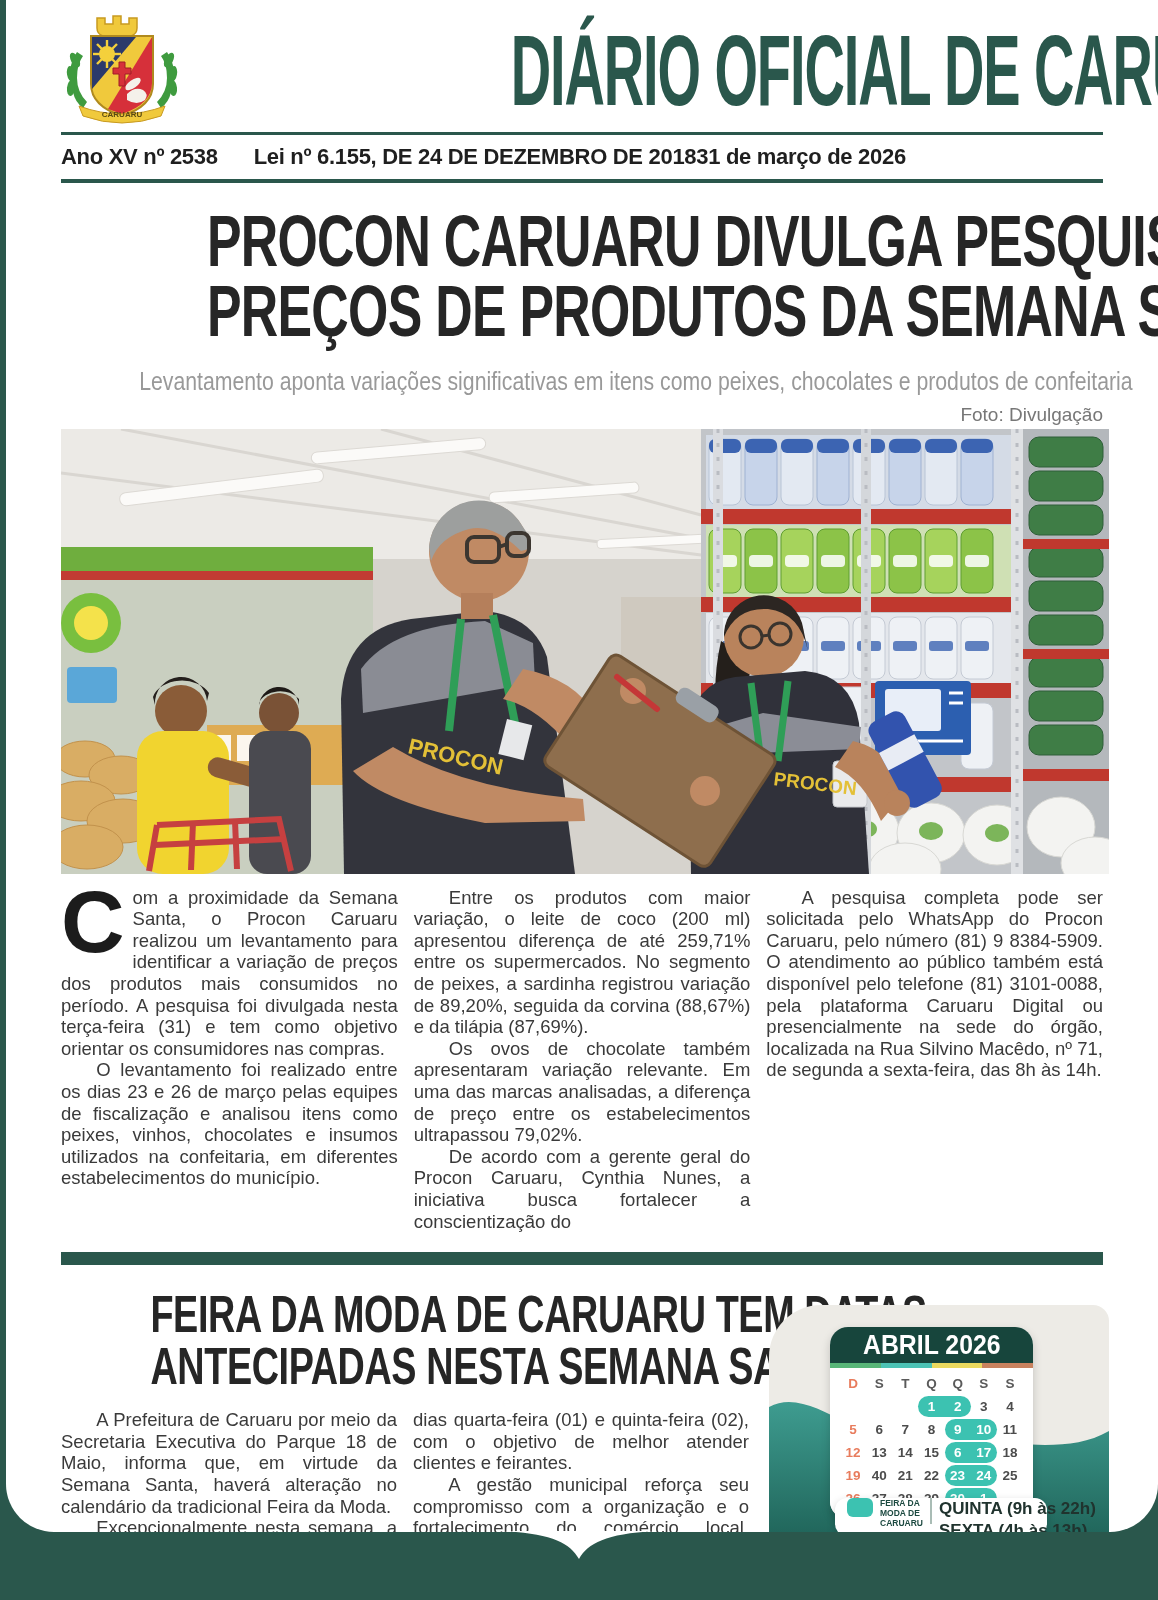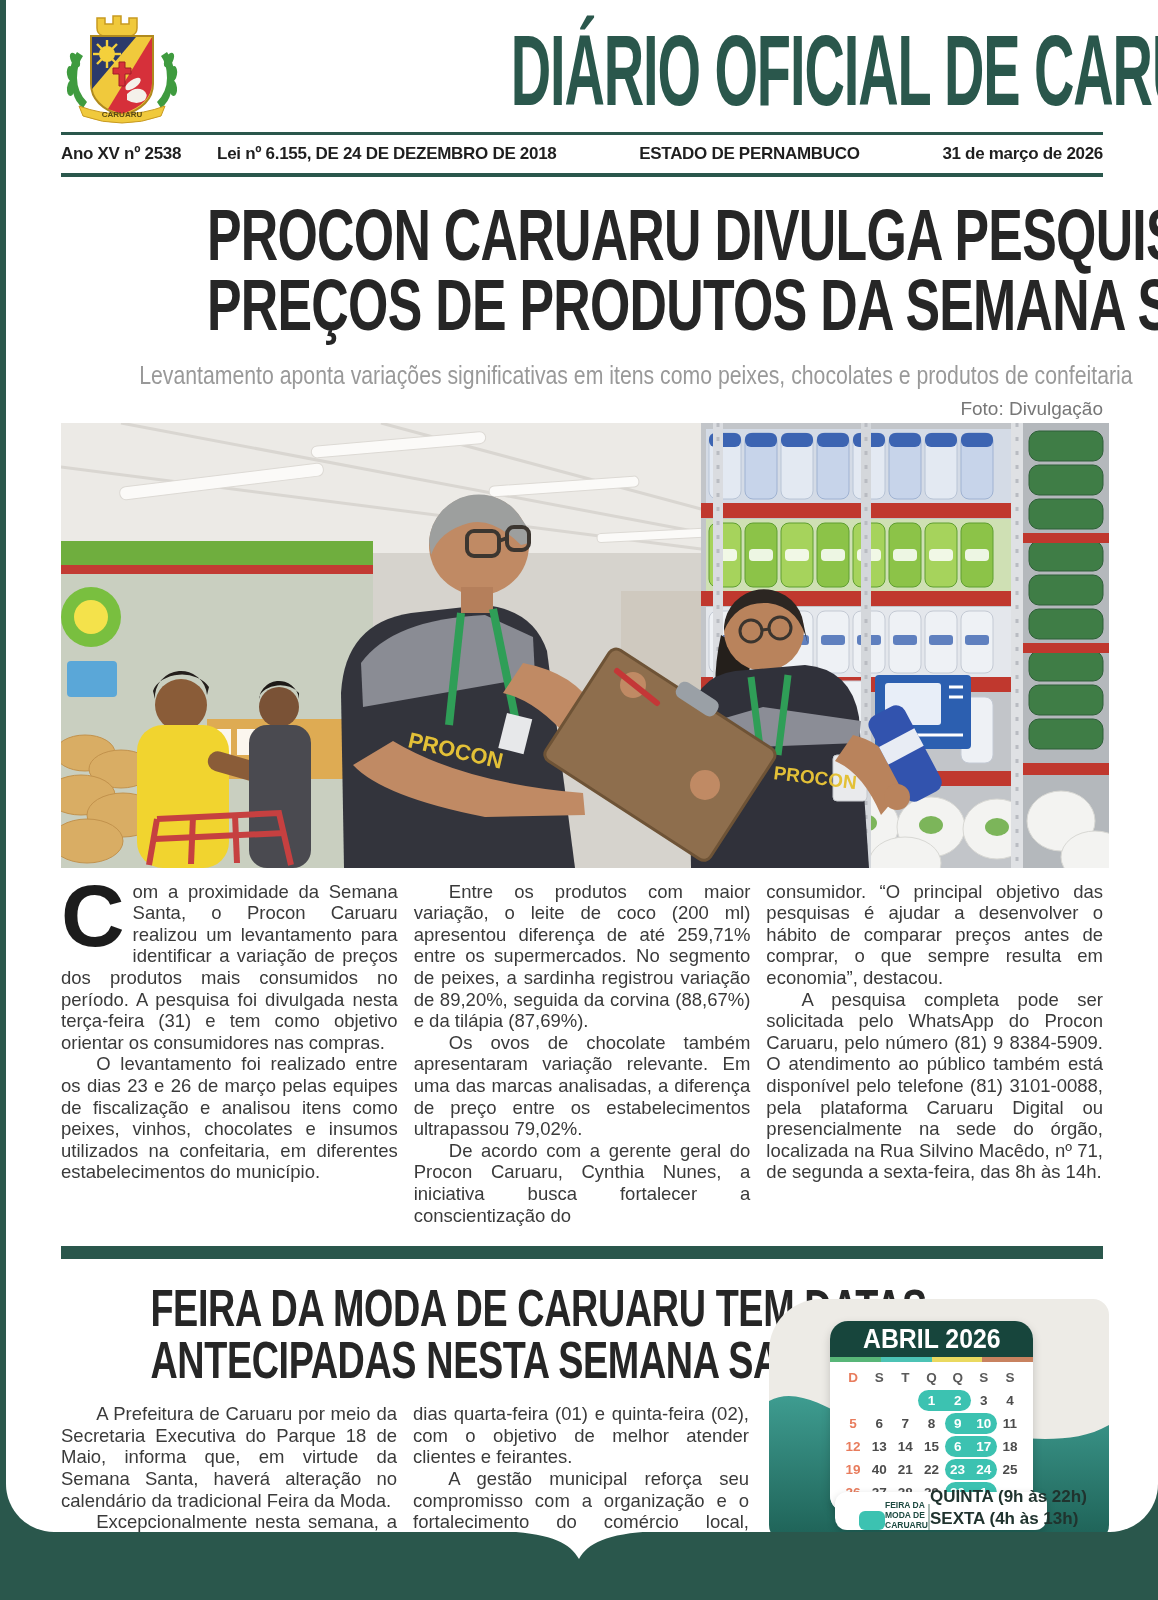--- a/index.html
+++ b/index.html
@@ -9,21 +9,21 @@
          border-radius:0 0 48px 48px;overflow:hidden;}
   .content{padding:0 55px;}
 
   
   .masthead{display:flex;align-items:center;gap:14px;padding-top:8px;height:124px;}
   .logo{flex:0 0 auto;}
   .masthead-title{flex:1;margin:0;text-align:center;font-size:100px;font-weight:800;
       color:#2a574c;white-space:nowrap;transform:scaleX(0.56);transform-origin:center;
       letter-spacing:-2px;line-height:1;}
   .info-bar{display:flex;align-items:center;border-top:3px solid #2a574c;border-bottom:4px solid #2a574c;
-      padding:9px 0;font-size:17px;font-weight:700;color:#1f1f1f;letter-spacing:-0.3px;}
+      padding:9px 0;font-size:22px;font-weight:700;color:#1f1f1f;letter-spacing:-0.3px;}
   .info-left{display:flex;gap:36px;}
   .info-center{flex:1;text-align:center;}
   .info-right{text-align:right;}
 
   
   .headline{margin:24px 0 0;text-align:center;font-weight:800;color:#262626;
       font-size:72px;line-height:0.97;letter-spacing:-1px;transform:scaleX(0.72);
       transform-origin:center;white-space:nowrap;}
   .headline span{display:block;}
   .subheadline{margin:20px 0 8px;text-align:center;font-size:25px;color:#999999;
@@ -71,21 +71,21 @@
   .cal-body{padding:5px 10px 10px;border-radius:0 0 18px 18px;background:#fff;}
   .cal-grid{display:grid;grid-template-columns:repeat(7,1fr);row-gap:2px;}
   .cal-cell{height:21px;line-height:21px;text-align:center;font-size:13.5px;
       font-weight:700;color:#4c4c4c;}
   .cal-cell.head{color:#5a5a5a;}
   .cal-cell.sunday{color:#e87c5d;}
   .cal-cell.hl{background:#3cc2b1;color:#ffffff;}
   .cal-cell.hl-start{border-radius:11px 0 0 11px;}
   .cal-cell.hl-end{border-radius:0 11px 11px 0;}
   .cal-legend{position:absolute;left:66px;top:193px;width:212px;height:38px;background:#ffffff;
-      border-radius:12px;display:flex;align-items:flex-end;padding:0 24px;
+      border-radius:12px;display:flex;align-items:flex-start;gap:7px;padding:0 12px;
       box-shadow:0 3px 8px rgba(0,0,0,0.18);box-sizing:border-box;}
   .legend-swatch{width:26px;height:19px;border-radius:6px;background:#3cc2b1;flex:0 0 auto;}
   .legend-label{font-size:8.5px;font-weight:800;color:#1d4a41;line-height:1.18;white-space:pre-line;}
   .legend-divider{width:2px;height:26px;background:#a9bcb5;flex:0 0 auto;}
   .legend-times{font-size:17px;font-weight:700;color:#20332e;line-height:1.3;white-space:nowrap;}
 
   
   .tail{position:absolute;left:504px;top:1531px;}
 </style>
 </head>
@@ -138,21 +138,20 @@
           <text x="61" y="103" text-anchor="middle" font-size="8" font-weight="bold" fill="#5a4a12">CARUARU</text>
         </svg>
         <h1 class="masthead-title">DIÁRIO OFICIAL DE CARUARU</h1>
       </header>
 
       <div class="info-bar">
         <div class="info-left">
           <span>Ano XV  nº 2538</span>
           <span>Lei nº 6.155, DE 24 DE DEZEMBRO DE 2018</span>
         </div>
-        <div class="info-center">ESTADO DE PERNAMBUCO</div>
         <div class="info-right">31 de março de 2026</div>
       </div>
 
       <h2 class="headline">
         <span>PROCON CARUARU DIVULGA PESQUISA DE</span>
         <span>PREÇOS DE PRODUTOS DA SEMANA SANTA</span>
       </h2>
       <p class="subheadline">Levantamento aponta variações significativas em itens como peixes, chocolates e produtos de confeitaria</p>
       <p class="photo-credit">Foto: Divulgação</p>
 
@@ -420,21 +419,20 @@
         <div class="col">
           <p><span class="dropcap">C</span><span>om a proximidade da Semana Santa, o Procon Caruaru realizou um levantamento para identificar a variação de preços dos produtos mais consumidos no período. A pesquisa foi divulgada nesta terça-feira (31) e tem como objetivo orientar os consumidores nas compras.</span></p>
           <p class="indent">O levantamento foi realizado entre os dias 23 e 26 de março pelas equipes de fiscalização e analisou itens como peixes, vinhos, chocolates e insumos utilizados na confeitaria, em diferentes estabelecimentos do município.</p>
         </div>
         <div class="col">
           <p class="indent">Entre os produtos com maior variação, o leite de coco (200 ml) apresentou diferença de até 259,71% entre os supermercados. No segmento de peixes, a sardinha registrou variação de 89,20%, seguida da corvina (88,67%) e da tilápia (87,69%).</p>
           <p class="indent">Os ovos de chocolate também apresentaram variação relevante. Em uma das marcas analisadas, a diferença de preço entre os estabelecimentos ultrapassou 79,02%.</p>
           <p class="indent">De acordo com a gerente geral do Procon Caruaru, Cynthia Nunes, a iniciativa busca fortalecer a conscientização do</p>
         </div>
         <div class="col">
-          <p>consumidor. “O principal objetivo das pesquisas é ajudar a desenvolver o hábito de comparar preços antes de comprar, o que sempre resulta em economia”, destacou.</p>
           <p class="indent">A pesquisa completa pode ser solicitada pelo WhatsApp do Procon Caruaru, pelo número (81) 9 8384-5909. O atendimento ao público também está disponível pelo telefone (81) 3101-0088, pela plataforma Caruaru Digital ou presencialmente na sede do órgão, localizada na Rua Silvino Macêdo, nº 71, de segunda a sexta-feira, das 8h às 14h.</p>
         </div>
       </div>
 
       <div class="section-divider"></div>
 
       <div class="second">
         <div class="second-left">
           <h2 class="headline2">
             <span>FEIRA DA MODA DE CARUARU TEM DATAS</span>

